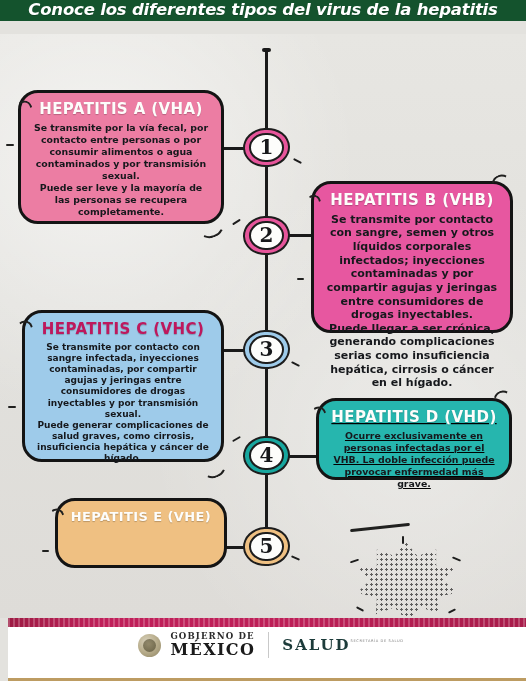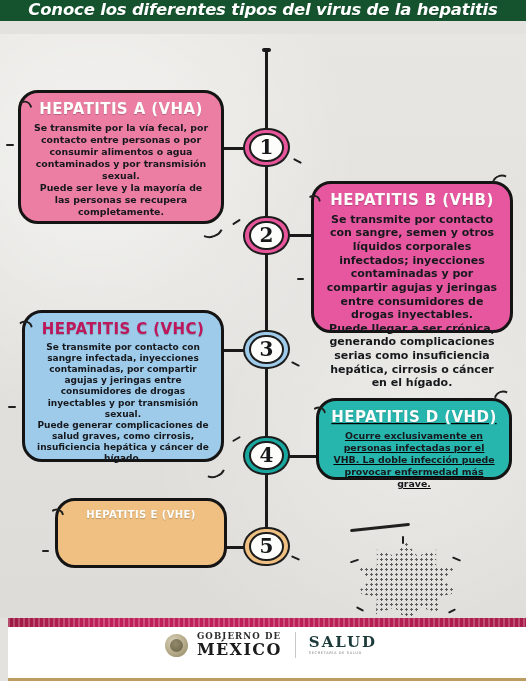--- a/index.html
+++ b/index.html
@@ -170,21 +170,21 @@
   }
   .eagle:after{
     content:"";position:absolute;left:5px;top:5px;width:13px;height:13px;border-radius:50%;
     background:radial-gradient(circle at 45% 40%, #7d7352 0%, #5e573c 70%);
     opacity:.75;
   }
   .gob{display:flex;flex-direction:column;line-height:1;}
   .gob-1{font-family:"DejaVu Serif", serif;font-weight:bold;font-size:8.6px;letter-spacing:1.1px;color:#2b2b2b;}
   .gob-2{font-family:"DejaVu Serif", serif;font-weight:bold;font-size:16px;letter-spacing:1.4px;color:#1b1b1b;margin-top:1px;}
   .fdiv{width:1px;height:26px;background:#c9c9c9;margin:0 4px;}
-  .salud{display:flex;flex-direction:column;line-height:1;}
+  .salud{display:flex;flex-direction:row;line-height:1;}
   .salud-1{font-family:"DejaVu Serif", serif;font-weight:bold;font-size:15px;letter-spacing:2px;color:#1c3b3a;}
   .salud-2{font-family:"DejaVu Sans", sans-serif;font-size:3.6px;letter-spacing:.6px;color:#7e7e7e;margin-top:2px;}
   .fbar{
     position:absolute;left:0;top:60px;width:526px;height:21px;background:#bd9c62;
     display:flex;align-items:center;justify-content:center;gap:7px;
   }
 </style>
 </head>
 <body>
 
@@ -240,21 +240,21 @@
     <div class="bubble c-d" style="left:316px;top:364px;width:196px;height:82px;">
       <div class="bshadow c-d-sh"></div>
       <div class="btitle">HEPATITIS D (VHD)</div>
       <div class="btext" style="white-space:pre-line;">Ocurre exclusivamente en personas infectadas por el VHB. La doble infección puede provocar enfermedad más grave.</div>
     </div>
     <div class="squig" style="left:306px;top:372px;width:16px;height:26px;transform:rotate(20deg);"></div>
     <div class="squig" style="left:494px;top:356px;width:18px;height:24px;transform:rotate(-24deg);"></div>
 
     <div class="bubble c-e" style="left:55px;top:464px;width:172px;height:70px;">
       <div class="bshadow c-e-sh"></div>
-      <div class="btitle" style="font-size:10px;">HEPATITIS E (VHE)</div>
+      <div class="btitle" style="font-size:13px;">HEPATITIS E (VHE)</div>
     </div>
     <div class="squig" style="left:44px;top:474px;width:16px;height:26px;transform:rotate(20deg);"></div>
     <div class="dash" style="left:42px;top:516px;width:7px;height:2px;"></div>
 
     <div class="badge" style="left:243px;top:94px;">
       <div class="ring outer" style="background:#e7559b;"></div>
       <div class="inner"></div>
       <div class="num">1</div>
       <div class="tick" style="left:50px;top:32px;transform:rotate(28deg);"></div>
     </div>

